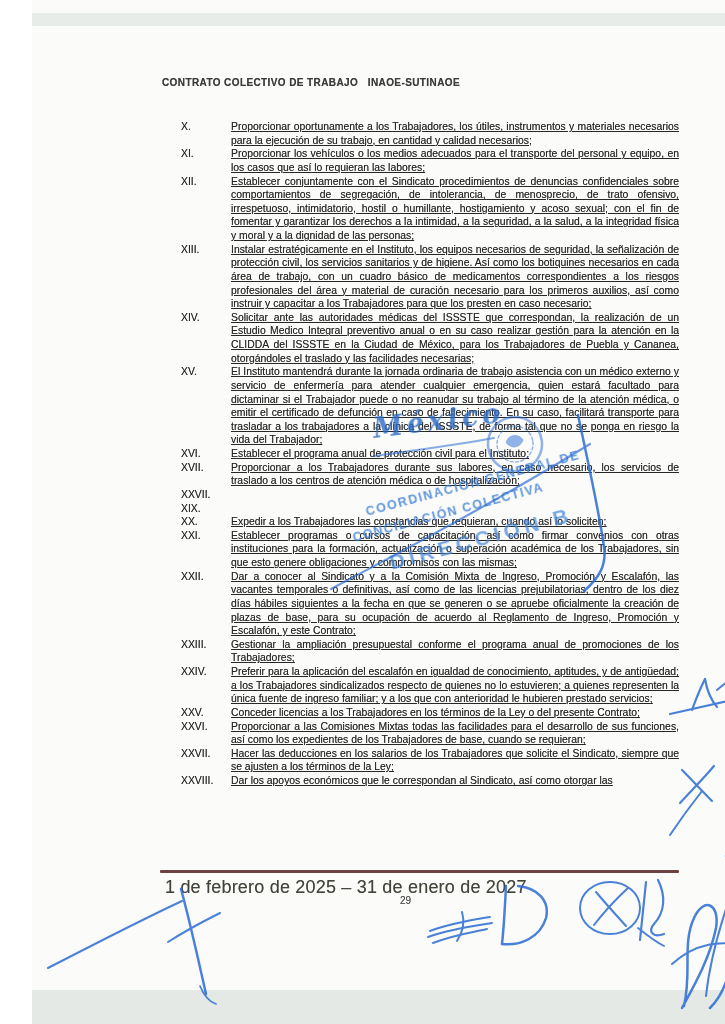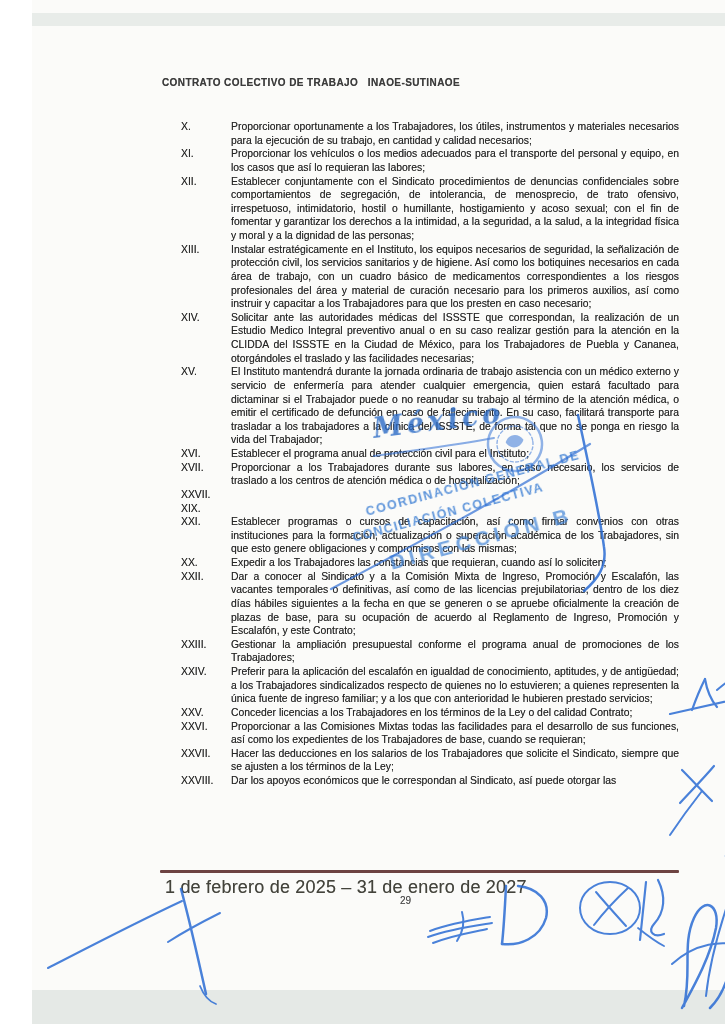--- a/index.html
+++ b/index.html
@@ -18,21 +18,21 @@
     color:#3c3c3c;white-space:pre;
     text-shadow:0 0 .4px rgba(0,0,0,.5);
   }
   .clauses{
     position:absolute;left:149px;top:120px;width:498px;
     font-size:10.4px;line-height:13.62px;color:#272727;
     text-shadow:0 0 .45px rgba(20,20,20,.55);
   }
   .clause{display:flex;}
   .clause .numeral{flex:0 0 50px;}
-  .clause .ctext{flex:1;text-align:justify;}
+  .clause .ctext{flex:1;text-align:justify;text-decoration:underline;}
   .footer-rule{
     position:absolute;left:128px;top:870px;width:519px;height:3px;
     background:#6d4342;border-radius:1px;
   }
   .footer-term{
     position:absolute;left:133px;top:877px;
     font-size:18px;color:#43433b;letter-spacing:.2px;
     text-shadow:0 0 .4px rgba(40,40,30,.4);
   }
   .page-number{
@@ -115,62 +115,62 @@
 
       <div class="clause">
         <div class="numeral">XXVII.</div>
       </div>
 
       <div class="clause">
         <div class="numeral">XIX.</div>
       </div>
 
       <div class="clause">
+        <div class="numeral">XX.</div>
+        <div class="ctext">Expedir a los Trabajadores las constancias que requieran, cuando así lo soliciten;</div>
+      </div>
+
+      <div class="clause">
         <div class="numeral">XXI.</div>
         <div class="ctext">Establecer programas o cursos de capacitación, así como firmar convenios con otras instituciones para la formación, actualización o superación académica de los Trabajadores, sin que esto genere obligaciones y compromisos con las mismas;</div>
       </div>
 
       <div class="clause">
-        <div class="numeral">XX.</div>
-        <div class="ctext">Expedir a los Trabajadores las constancias que requieran, cuando así lo soliciten;</div>
-      </div>
-
-      <div class="clause">
         <div class="numeral">XXII.</div>
         <div class="ctext">Dar a conocer al Sindicato y a la Comisión Mixta de Ingreso, Promoción y Escalafón, las vacantes temporales o definitivas, así como de las licencias prejubilatorias, dentro de los diez días hábiles siguientes a la fecha en que se generen o se apruebe oficialmente la creación de plazas de base, para su ocupación de acuerdo al Reglamento de Ingreso, Promoción y Escalafón, y este Contrato;</div>
       </div>
 
       <div class="clause">
         <div class="numeral">XXIII.</div>
         <div class="ctext">Gestionar la ampliación presupuestal conforme el programa anual de promociones de los Trabajadores;</div>
       </div>
 
       <div class="clause">
         <div class="numeral">XXIV.</div>
         <div class="ctext">Preferir para la aplicación del escalafón en igualdad de conocimiento, aptitudes, y de antigüedad; a los Trabajadores sindicalizados respecto de quienes no lo estuvieren; a quienes representen la única fuente de ingreso familiar; y a los que con anterioridad le hubieren prestado servicios;</div>
       </div>
 
       <div class="clause">
         <div class="numeral">XXV.</div>
-        <div class="ctext">Conceder licencias a los Trabajadores en los términos de la Ley o del calidad Contrato;</div>
+        <div class="ctext">Conceder licencias a los Trabajadores en los términos de la Ley o del presente Contrato;</div>
       </div>
 
       <div class="clause">
         <div class="numeral">XXVI.</div>
         <div class="ctext">Proporcionar a las Comisiones Mixtas todas las facilidades para el desarrollo de sus funciones, así como los expedientes de los Trabajadores de base, cuando se requieran;</div>
       </div>
 
       <div class="clause">
         <div class="numeral">XXVII.</div>
         <div class="ctext">Hacer las deducciones en los salarios de los Trabajadores que solicite el Sindicato, siempre que se ajusten a los términos de la Ley;</div>
       </div>
 
       <div class="clause">
         <div class="numeral">XXVIII.</div>
-        <div class="ctext">Dar los apoyos económicos que le correspondan al Sindicato, así puede otorgar las</div>
+        <div class="ctext">Dar los apoyos económicos que le correspondan al Sindicato, así como otorgar las</div>
       </div>
     </div>
 
   <div class="footer-rule"></div>
   <div class="footer-term">1 de febrero de 2025 – 31 de enero de 2027</div>
   <div class="page-number">29</div>
 
   <div class="stamp-text stamp-mexico">México</div>
   <div class="stamp-text stamp-line1">COORDINACIÓN GENERAL DE</div>
   <div class="stamp-text stamp-line2">CONCILIACIÓN COLECTIVA</div>

